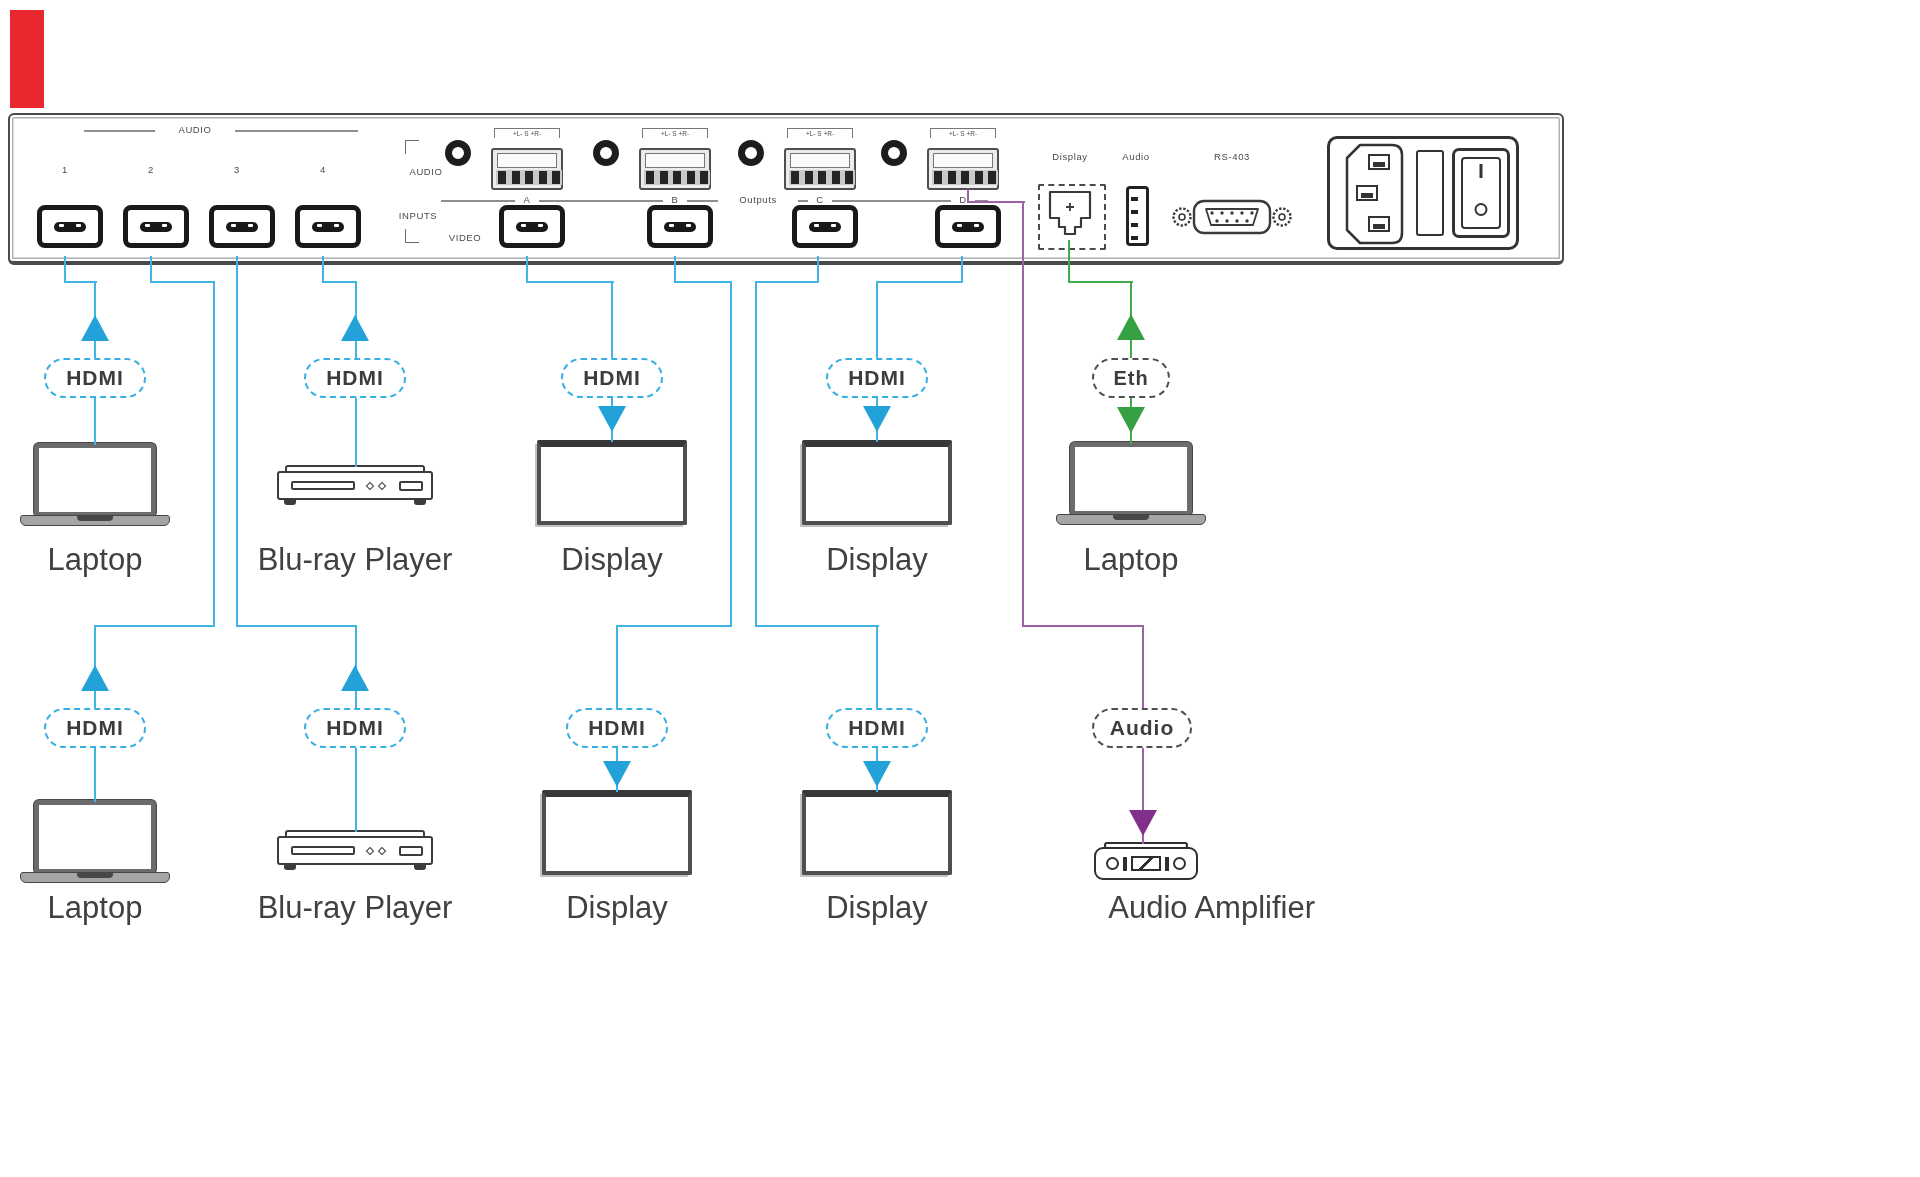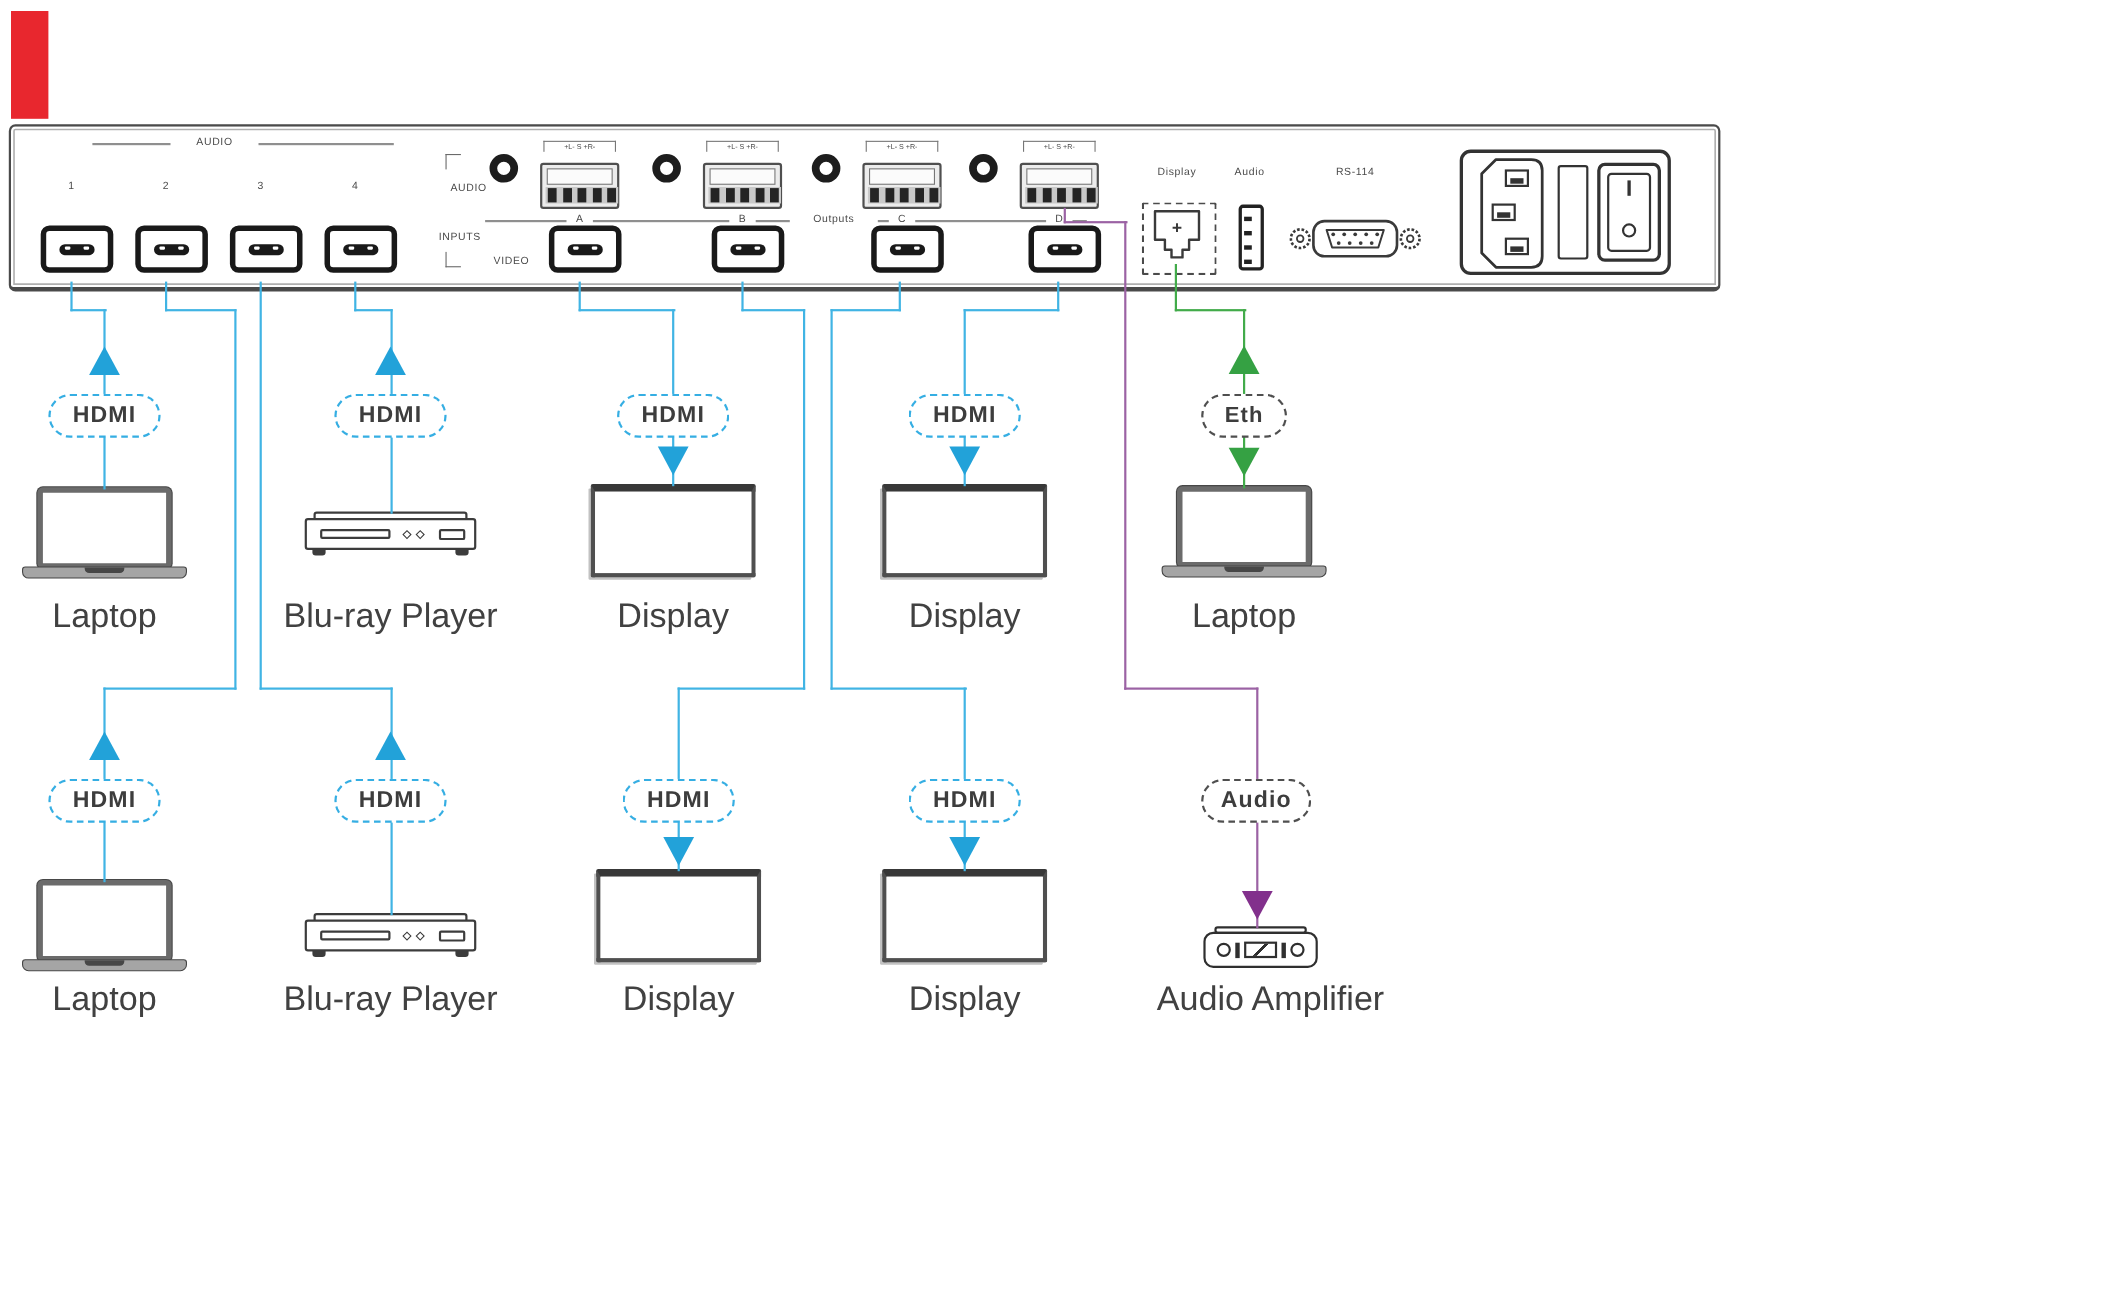--- a/index.html
+++ b/index.html
@@ -99,21 +99,21 @@
       <path d="M30,17 V25 M26,21 H34" stroke="#3a3a3a" stroke-width="1.8"></path>
     </svg>
   </div>
   <div class="ptext" style="left:1106px;top:151px;width:60px;background:none;">Audio</div>
   <div class="usb">
     <i style="top:8px;"></i>
       <i style="top:21px;"></i>
       <i style="top:34px;"></i>
       <i style="top:47px;"></i>
   </div>
-  <div class="ptext" style="left:1192px;top:151px;width:80px;background:none;">RS-114</div>
+  <div class="ptext" style="left:1192px;top:151px;width:80px;background:none;">RS-403</div>
   <svg class="abs" style="left:1172px;top:198px;z-index:3;" width="120" height="38" viewBox="0 0 120 38">
     <circle cx="10" cy="19" r="8.5" fill="#fff" stroke="#3a3a3a" stroke-width="2.4" stroke-dasharray="2.4 1.7"></circle>
     <circle cx="10" cy="19" r="3" fill="none" stroke="#3a3a3a" stroke-width="1.6"></circle>
     <circle cx="110" cy="19" r="8.5" fill="#fff" stroke="#3a3a3a" stroke-width="2.4" stroke-dasharray="2.4 1.7"></circle>
     <circle cx="110" cy="19" r="3" fill="none" stroke="#3a3a3a" stroke-width="1.6"></circle>
     <rect x="22" y="3" width="76" height="32" rx="10" fill="#fff" stroke="#3a3a3a" stroke-width="2.4"></rect>
     <path d="M34,11 H86 L81,27 H39 Z" fill="none" stroke="#3a3a3a" stroke-width="1.8" stroke-linejoin="round"></path>
     <g fill="#3a3a3a">
       <circle cx="40" cy="15" r="1.7"></circle>
         <circle cx="50" cy="15" r="1.7"></circle>
@@ -363,15 +363,15 @@
       </div>
       <div class="devlabel" style="left:-65px;top:542px;">Laptop</div>
       <div class="devlabel" style="left:195px;top:542px;">Blu-ray Player</div>
       <div class="devlabel" style="left:452px;top:542px;">Display</div>
       <div class="devlabel" style="left:717px;top:542px;">Display</div>
       <div class="devlabel" style="left:971px;top:542px;">Laptop</div>
       <div class="devlabel" style="left:-65px;top:890px;">Laptop</div>
       <div class="devlabel" style="left:195px;top:890px;">Blu-ray Player</div>
       <div class="devlabel" style="left:457px;top:890px;">Display</div>
       <div class="devlabel" style="left:717px;top:890px;">Display</div>
-      <div class="devlabel" style="left:995px;top:890px;">Audio Amplifier</div>
+      <div class="devlabel" style="left:995px;top:890px;text-align:right;">Audio Amplifier</div>
     </div>
 </div>
 
 </body></html>

